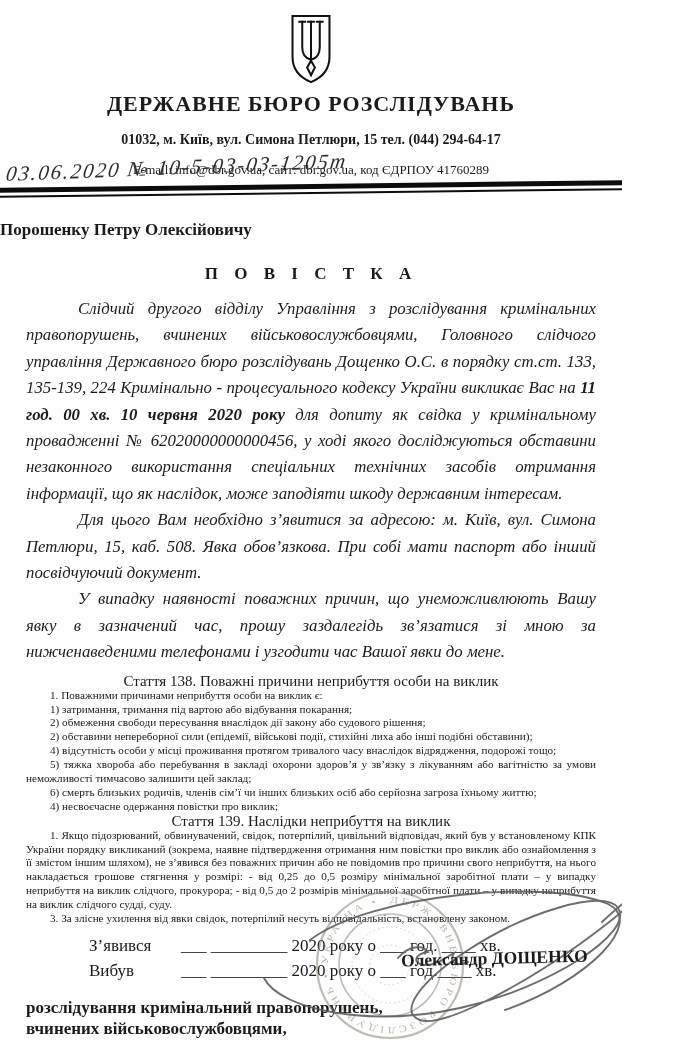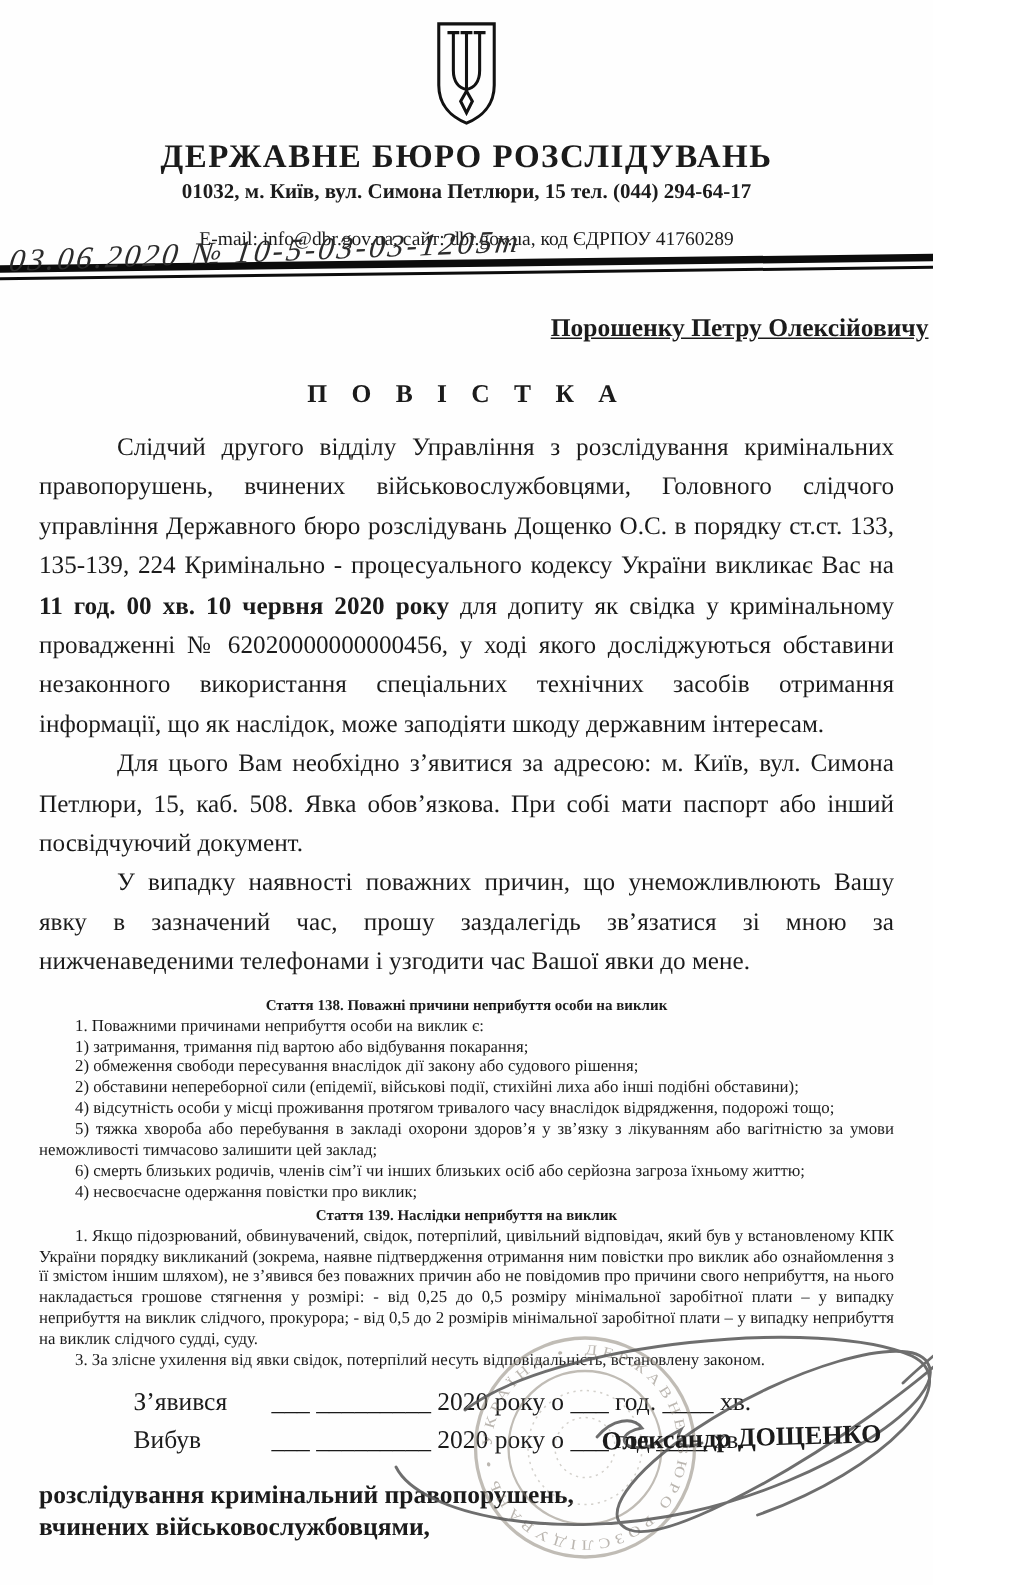--- a/index.html
+++ b/index.html
@@ -10,51 +10,52 @@
     overflow:hidden;
     font-family:"Liberation Serif","DejaVu Serif",serif;
     color:#1b1b1b;
   }
   
   .emblem-wrap{display:flex;justify-content:center;padding-top:13px;}
   .org-name{
     text-align:center;font-weight:bold;font-size:22px;letter-spacing:1px;
     margin-top:6px;
   }
-  .addr-line{text-align:center;font-weight:bold;font-size:14px;margin-top:4px;}
+  .addr-line{text-align:center;font-weight:bold;font-size:14px;margin-top:15px;}
   .contact-line{text-align:center;font-size:13px;margin-top:14px;}
   .rule{
     margin-top:6px;width:102%;margin-left:-1%;
     border-top:5px solid #0c0c0c;border-bottom:2px solid #0c0c0c;
     height:3px;transform:rotate(-0.7deg);
   }
   .handwritten{
     position:absolute;left:6px;top:153px;width:460px;
     font-style:italic;font-size:21px;letter-spacing:2px;color:#2c2c2c;
     transform:rotate(-2.2deg) skewX(-10deg);
     white-space:nowrap;
   }
   .addressee{
-    text-align:right;font-weight:bold;font-size:17px;
-    margin-top:26px;padding-right:3px;text-decoration:underline;
+    font-weight:bold;font-size:17px;
+    margin-top:26px;padding-right:3px;
   }
   
   .doc-title{
     text-align:center;font-weight:bold;font-size:17px;letter-spacing:6px;
     margin-top:24px;
   }
   .content{padding:0 26px 0 26px;}
   .body-p{
     margin:0;font-size:16.8px;line-height:26.4px;text-align:justify;
     text-indent:52px;
+    font-style:italic;
   }
   .body-p:first-of-type{margin-top:12px;}
   
   .articles{margin-top:9px;font-size:11.2px;line-height:13.9px;}
-  .art-heading{text-align:center;font-weight:bold;margin:0;font-size:10px;}
+  .art-heading{text-align:center;font-weight:normal;margin:0;font-size:15px;}
   .art-item{margin:0;text-align:justify;text-indent:24px;}
   .art139{margin-top:1px;}
   
   .attendance{margin-top:7px;margin-left:63px;font-size:17px;line-height:25px;}
   .att-label{display:inline-block;width:92px;}
   
   .sig-block{margin-top:15px;font-weight:bold;font-size:17px;line-height:20.5px;max-width:370px;}
   .sig-name{
     position:absolute;right:34px;top:948px;
     font-weight:bold;font-size:17.5px;transform:rotate(-1.5deg);

